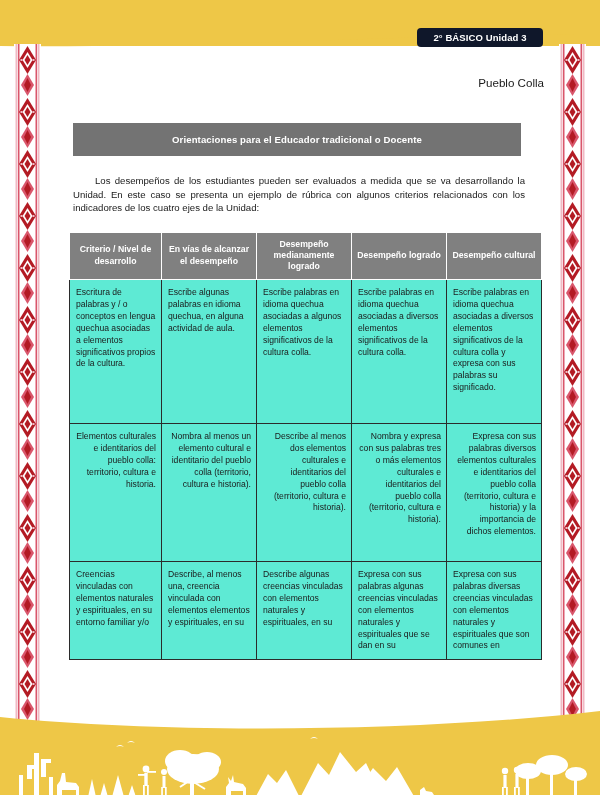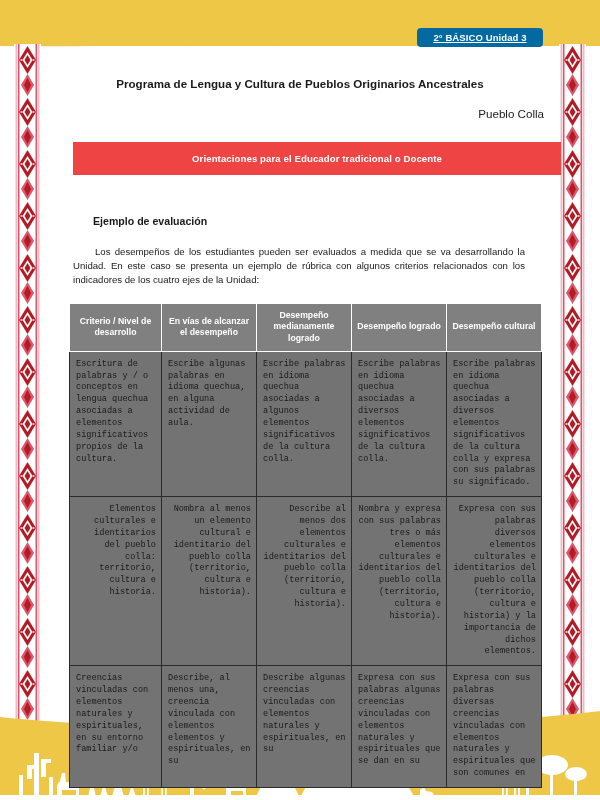--- a/index.html
+++ b/index.html
@@ -42,32 +42,31 @@
     z-index: 2;
   }
 
   
   .unit-tab {
     position: absolute;
     top: 28px;
     left: 417px;
     width: 126px;
     height: 19px;
-    background: #0369a1;
+    background: #0f172a;
     border-radius: 4px;
     color: #ffffff;
     font-size: 9.5px;
     font-weight: bold;
     display: flex;
     align-items: center;
     justify-content: center;
     letter-spacing: 0.1px;
     z-index: 4;
     white-space: nowrap;
-    text-decoration: underline;
   }
   .unit-tab-stem {
     position: absolute;
     top: 22px;
     left: 474px;
     width: 10px;
     height: 9px;
     background: #eec747;
     z-index: 3;
   }
@@ -111,25 +110,25 @@
   }
   .doc-subtitle {
     text-align: right;
     font-size: 11.6px;
     font-weight: normal;
     color: #1a1a1a;
     margin-top: 16px;
   }
 
   .red-banner {
-    margin-top: 22px;
+    margin-top: 34px;
     margin-left: 17px;
-    width: 488px;
+    width: 448px;
     height: 33px;
-    background: #ef4444;
+    background: #737373;
     color: #ffffff;
     font-size: 9.6px;
     font-weight: bold;
     display: flex;
     align-items: center;
     justify-content: center;
     text-align: center;
     letter-spacing: 0.1px;
   }
 
@@ -171,22 +170,21 @@
     line-height: 1.28;
     vertical-align: middle;
   }
   .rubric td {
     border: 1px solid #2b2b2b;
     font-size: 8.6px;
     color: #1a1a1a;
     line-height: 1.38;
     padding: 7px 5px 7px 6px;
     vertical-align: top;
-    background: #737373;
-    font-family: Liberation Mono, monospace;
+    background: #5eead4;
   }
   .rubric col.c1 { width: 92px; }
   .rubric col.c2 { width: 95px; }
   .rubric col.c3 { width: 95px; }
   .rubric col.c4 { width: 95px; }
   .rubric col.c5 { width: 95px; }
 
   .rubric tr.r1 td { height: 144px; }
   .rubric tr.r2 td { height: 138px; text-align: right; }
   .rubric tr.r3 td { height: 96px; }
@@ -222,26 +220,24 @@
     </defs>
     <rect x="0" y="0" width="27" height="686" fill="url(#weaveL)"></rect>
   </svg>
 
   <svg class="textile right" viewBox="0 0 27 686" preserveAspectRatio="none">
     <rect x="0" y="0" width="27" height="686" fill="url(#weaveL)"></rect>
   </svg>
 
   <div class="content">
 
-    <div class="doc-title">Programa de Lengua y Cultura de Pueblos Originarios Ancestrales</div>
     <div class="doc-subtitle">Pueblo Colla</div>
 
     <div class="red-banner">Orientaciones para el Educador tradicional o Docente</div>
 
-    <div class="section-title">Ejemplo de evaluación</div>
 
     <p class="intro-par">Los desempeños de los estudiantes pueden ser evaluados a medida que se va desarrollando la Unidad. En este caso se presenta un ejemplo de rúbrica con algunos criterios relacionados con los indicadores de los cuatro ejes de la Unidad:</p>
 
     <table class="rubric">
       <colgroup>
         <col class="c1">
           <col class="c2">
           <col class="c3">
           <col class="c4">
           <col class="c5">

